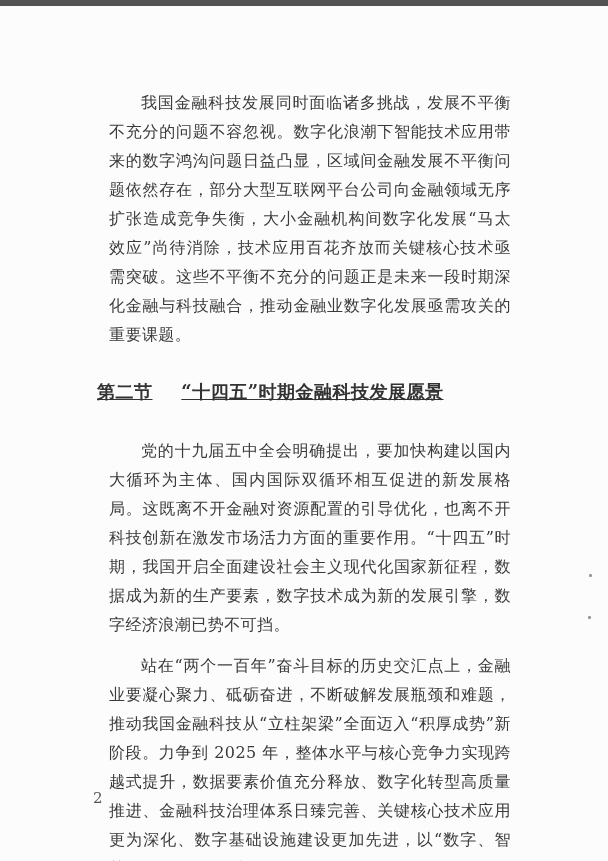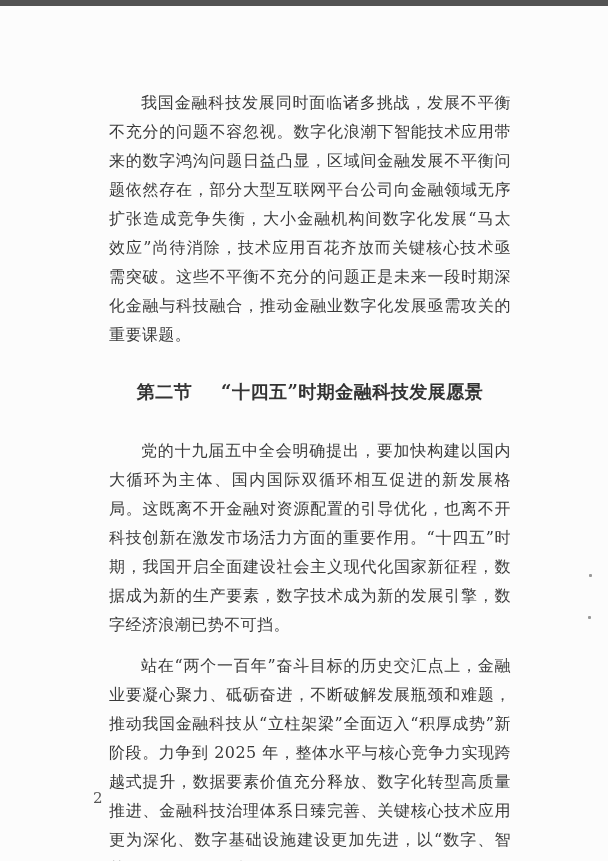--- a/index.html
+++ b/index.html
@@ -37,22 +37,23 @@
     text-align: justify;
     text-justify: inter-character;
     text-indent: 2em;
   }
   .heading {
     margin: 28px 0 30px 0;
     font-size: 18px;
     line-height: 29px;
     font-weight: bold;
     letter-spacing: 0.5px;
-    text-align: center;
+    text-align: left;
     color: #333333;
+    text-decoration: underline;
   }
   .heading .sec-label {
     margin-right: 1.6em;
   }
   .page-number {
     position: absolute;
     left: 93px;
     top: 788px;
     font-size: 15px;
     line-height: 20px;

